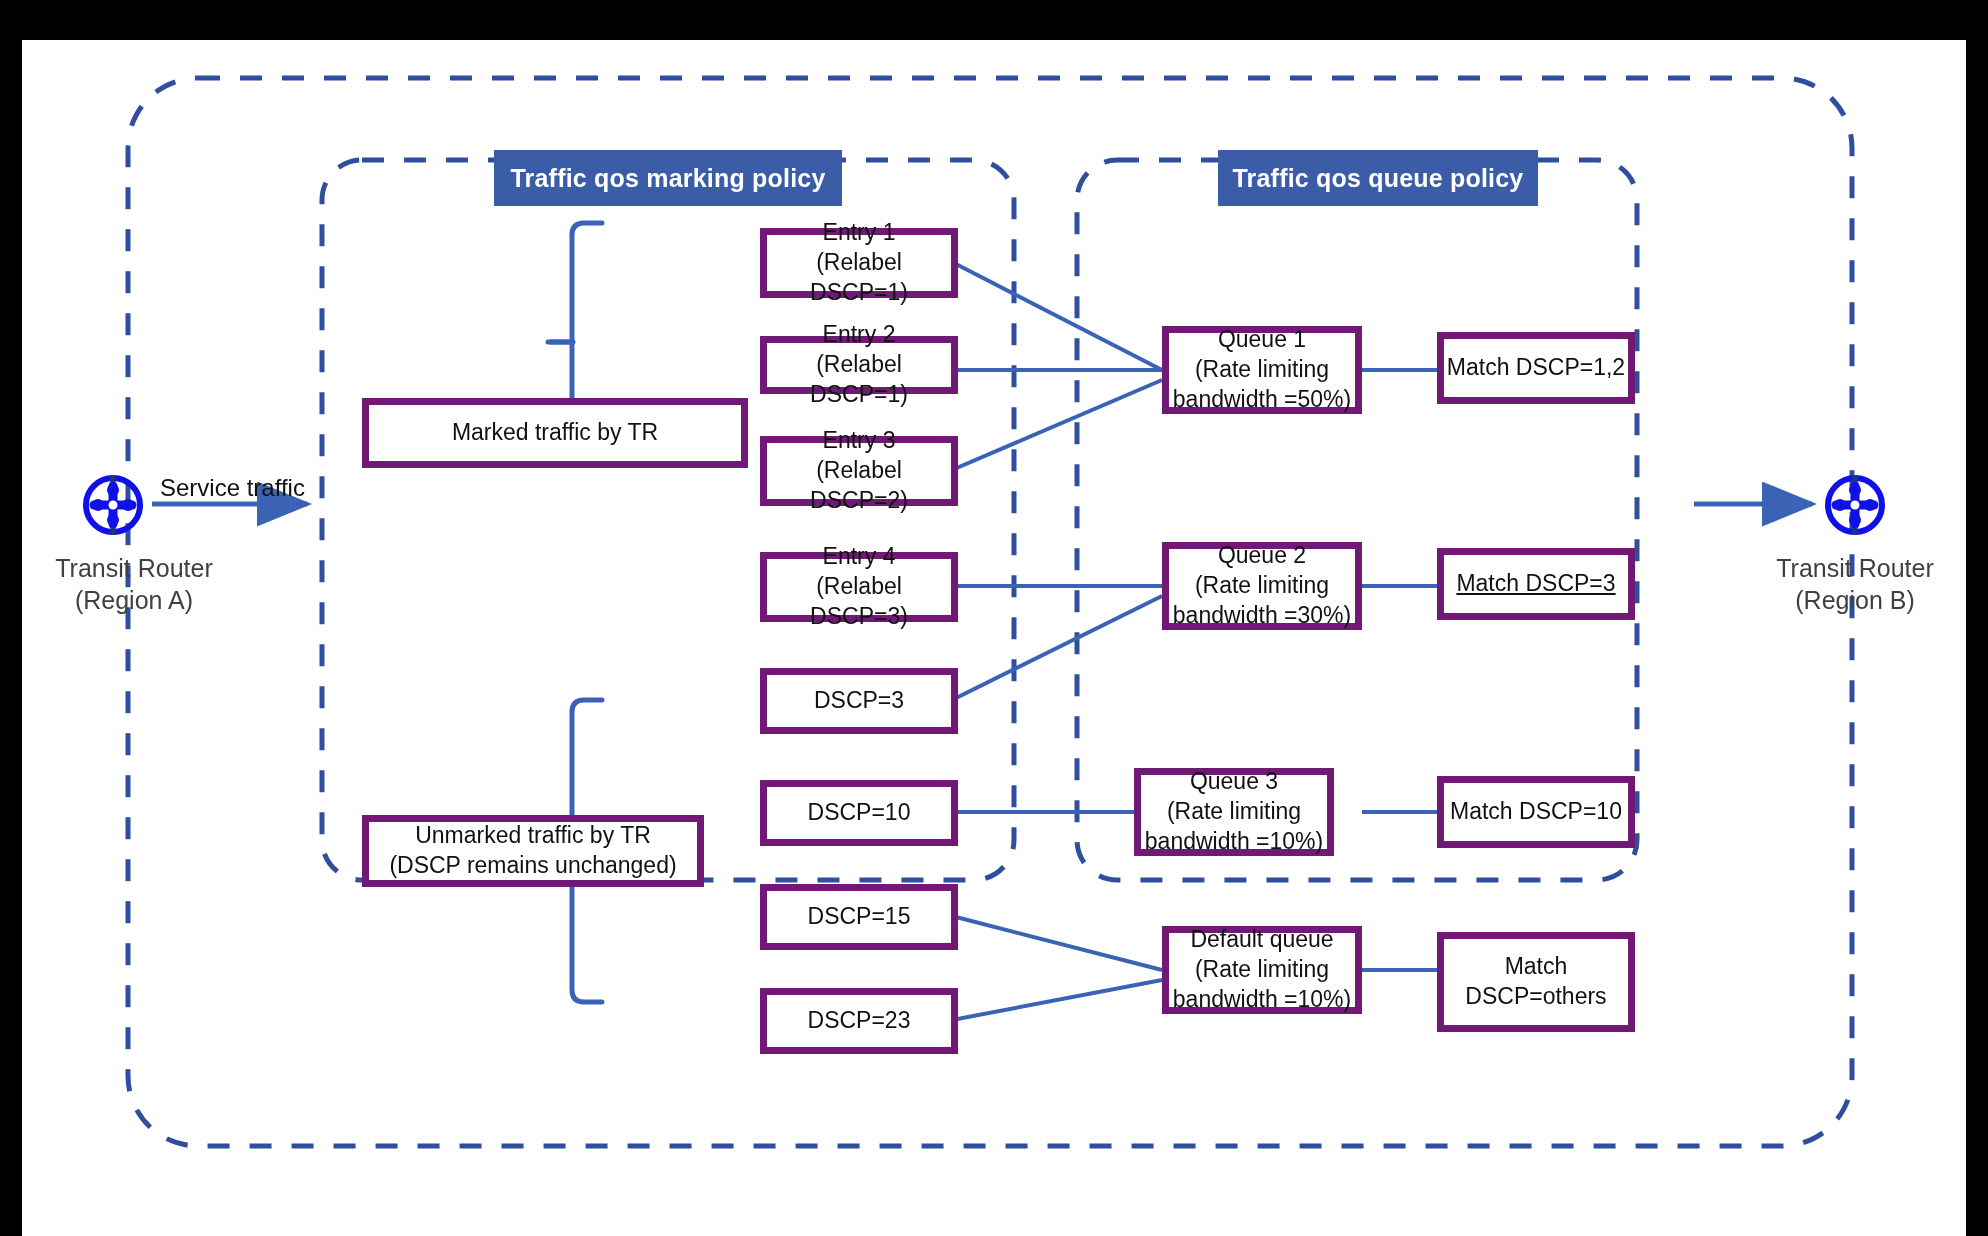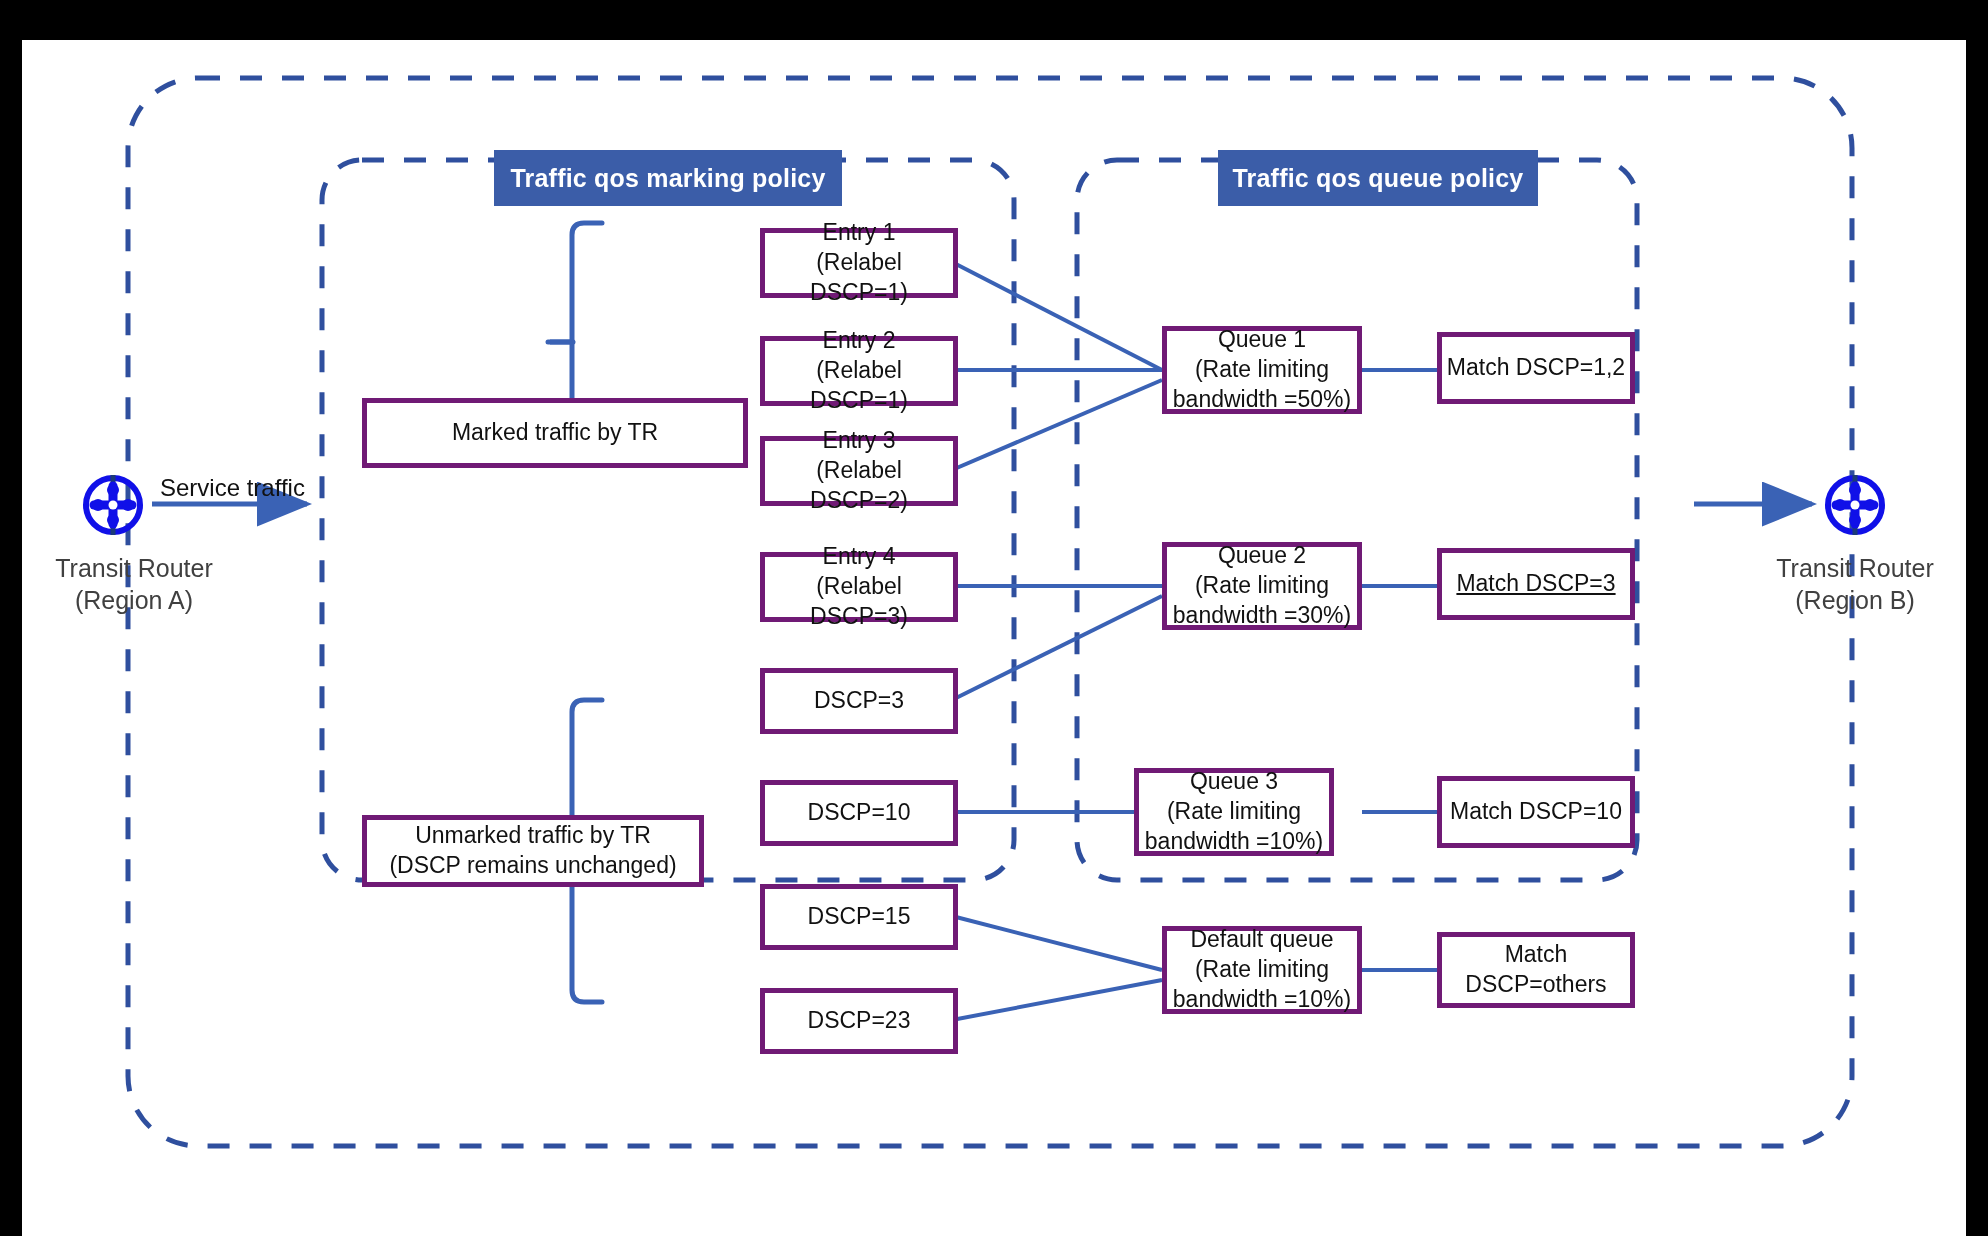--- a/index.html
+++ b/index.html
@@ -32,21 +32,21 @@
     position: absolute;
     left: 0;
     top: 0;
     width: 1944px;
     height: 1212px;
     pointer-events: none;
   }
   .node {
     position: absolute;
     background: #ffffff;
-    border: 5px solid #701a75;
+    border: 7px solid #701a75;
     box-sizing: border-box;
     display: flex;
     align-items: center;
     justify-content: center;
     text-align: center;
     color: #111111;
     font-size: 23px;
     line-height: 1.30;
     white-space: pre-line;
     z-index: 5;
@@ -131,21 +131,21 @@
 
     <div class="policy-title" style="left:472px; top:110px; width:348px; height:56px;">Traffic qos marking policy</div>
     <div class="policy-title" style="left:1196px; top:110px; width:320px; height:56px;">Traffic qos queue policy</div>
 
     <div class="node" style="left:340px; top:358px; width:386px; height:70px;">Marked traffic by TR</div>
     <div class="node" style="left:340px; top:775px; width:342px; height:72px;">Unmarked traffic by TR
 (DSCP remains unchanged)</div>
 
     <div class="node" style="left:738px; top:188px; width:198px; height:70px;">Entry 1
 (Relabel DSCP=1)</div>
-    <div class="node" style="left:738px; top:296px; width:198px; height:70px;">Entry 2
+    <div class="node" style="left:738px; top:296px; width:198px; height:58px;">Entry 2
 (Relabel DSCP=1)</div>
     <div class="node" style="left:738px; top:396px; width:198px; height:70px;">Entry 3
 (Relabel DSCP=2)</div>
     <div class="node" style="left:738px; top:512px; width:198px; height:70px;">Entry 4
 (Relabel DSCP=3)</div>
 
     <div class="node" style="left:738px; top:628px; width:198px; height:66px;">DSCP=3</div>
     <div class="node" style="left:738px; top:740px; width:198px; height:66px;">DSCP=10</div>
     <div class="node" style="left:738px; top:844px; width:198px; height:66px;">DSCP=15</div>
     <div class="node" style="left:738px; top:948px; width:198px; height:66px;">DSCP=23</div>
@@ -159,21 +159,21 @@
     <div class="node" style="left:1112px; top:728px; width:200px; height:88px;">Queue 3
 (Rate limiting
 bandwidth =10%)</div>
     <div class="node" style="left:1140px; top:886px; width:200px; height:88px;">Default queue
 (Rate limiting
 bandwidth =10%)</div>
 
     <div class="node" style="left:1415px; top:292px; width:198px; height:72px;">Match DSCP=1,2</div>
     <div class="node" style="left:1415px; top:508px; width:198px; height:72px;text-decoration:underline;">Match DSCP=3</div>
     <div class="node" style="left:1415px; top:736px; width:198px; height:72px;">Match DSCP=10</div>
-    <div class="node" style="left:1415px; top:892px; width:198px; height:76px;">Match
+    <div class="node" style="left:1415px; top:892px; width:198px; height:100px;">Match
 DSCP=others</div>
 
     <div class="router-icon" style="left:58px; top:432px;">
       <svg width="66" height="66" viewBox="0 0 66 66">
         <circle cx="33" cy="33" r="27" fill="none" stroke="#1010E8" stroke-width="6"></circle>
         <line x1="33" y1="3" x2="33" y2="14" stroke="#1B3A7A" stroke-width="5"></line>
         <line x1="33" y1="52" x2="33" y2="63" stroke="#1B3A7A" stroke-width="5"></line>
         <line x1="33" y1="14" x2="33" y2="52" stroke="#1010E8" stroke-width="9" stroke-linecap="round"></line>
         <line x1="14" y1="33" x2="52" y2="33" stroke="#1010E8" stroke-width="9" stroke-linecap="round"></line>
         <circle cx="33" cy="18" r="6" fill="#1010E8"></circle>

